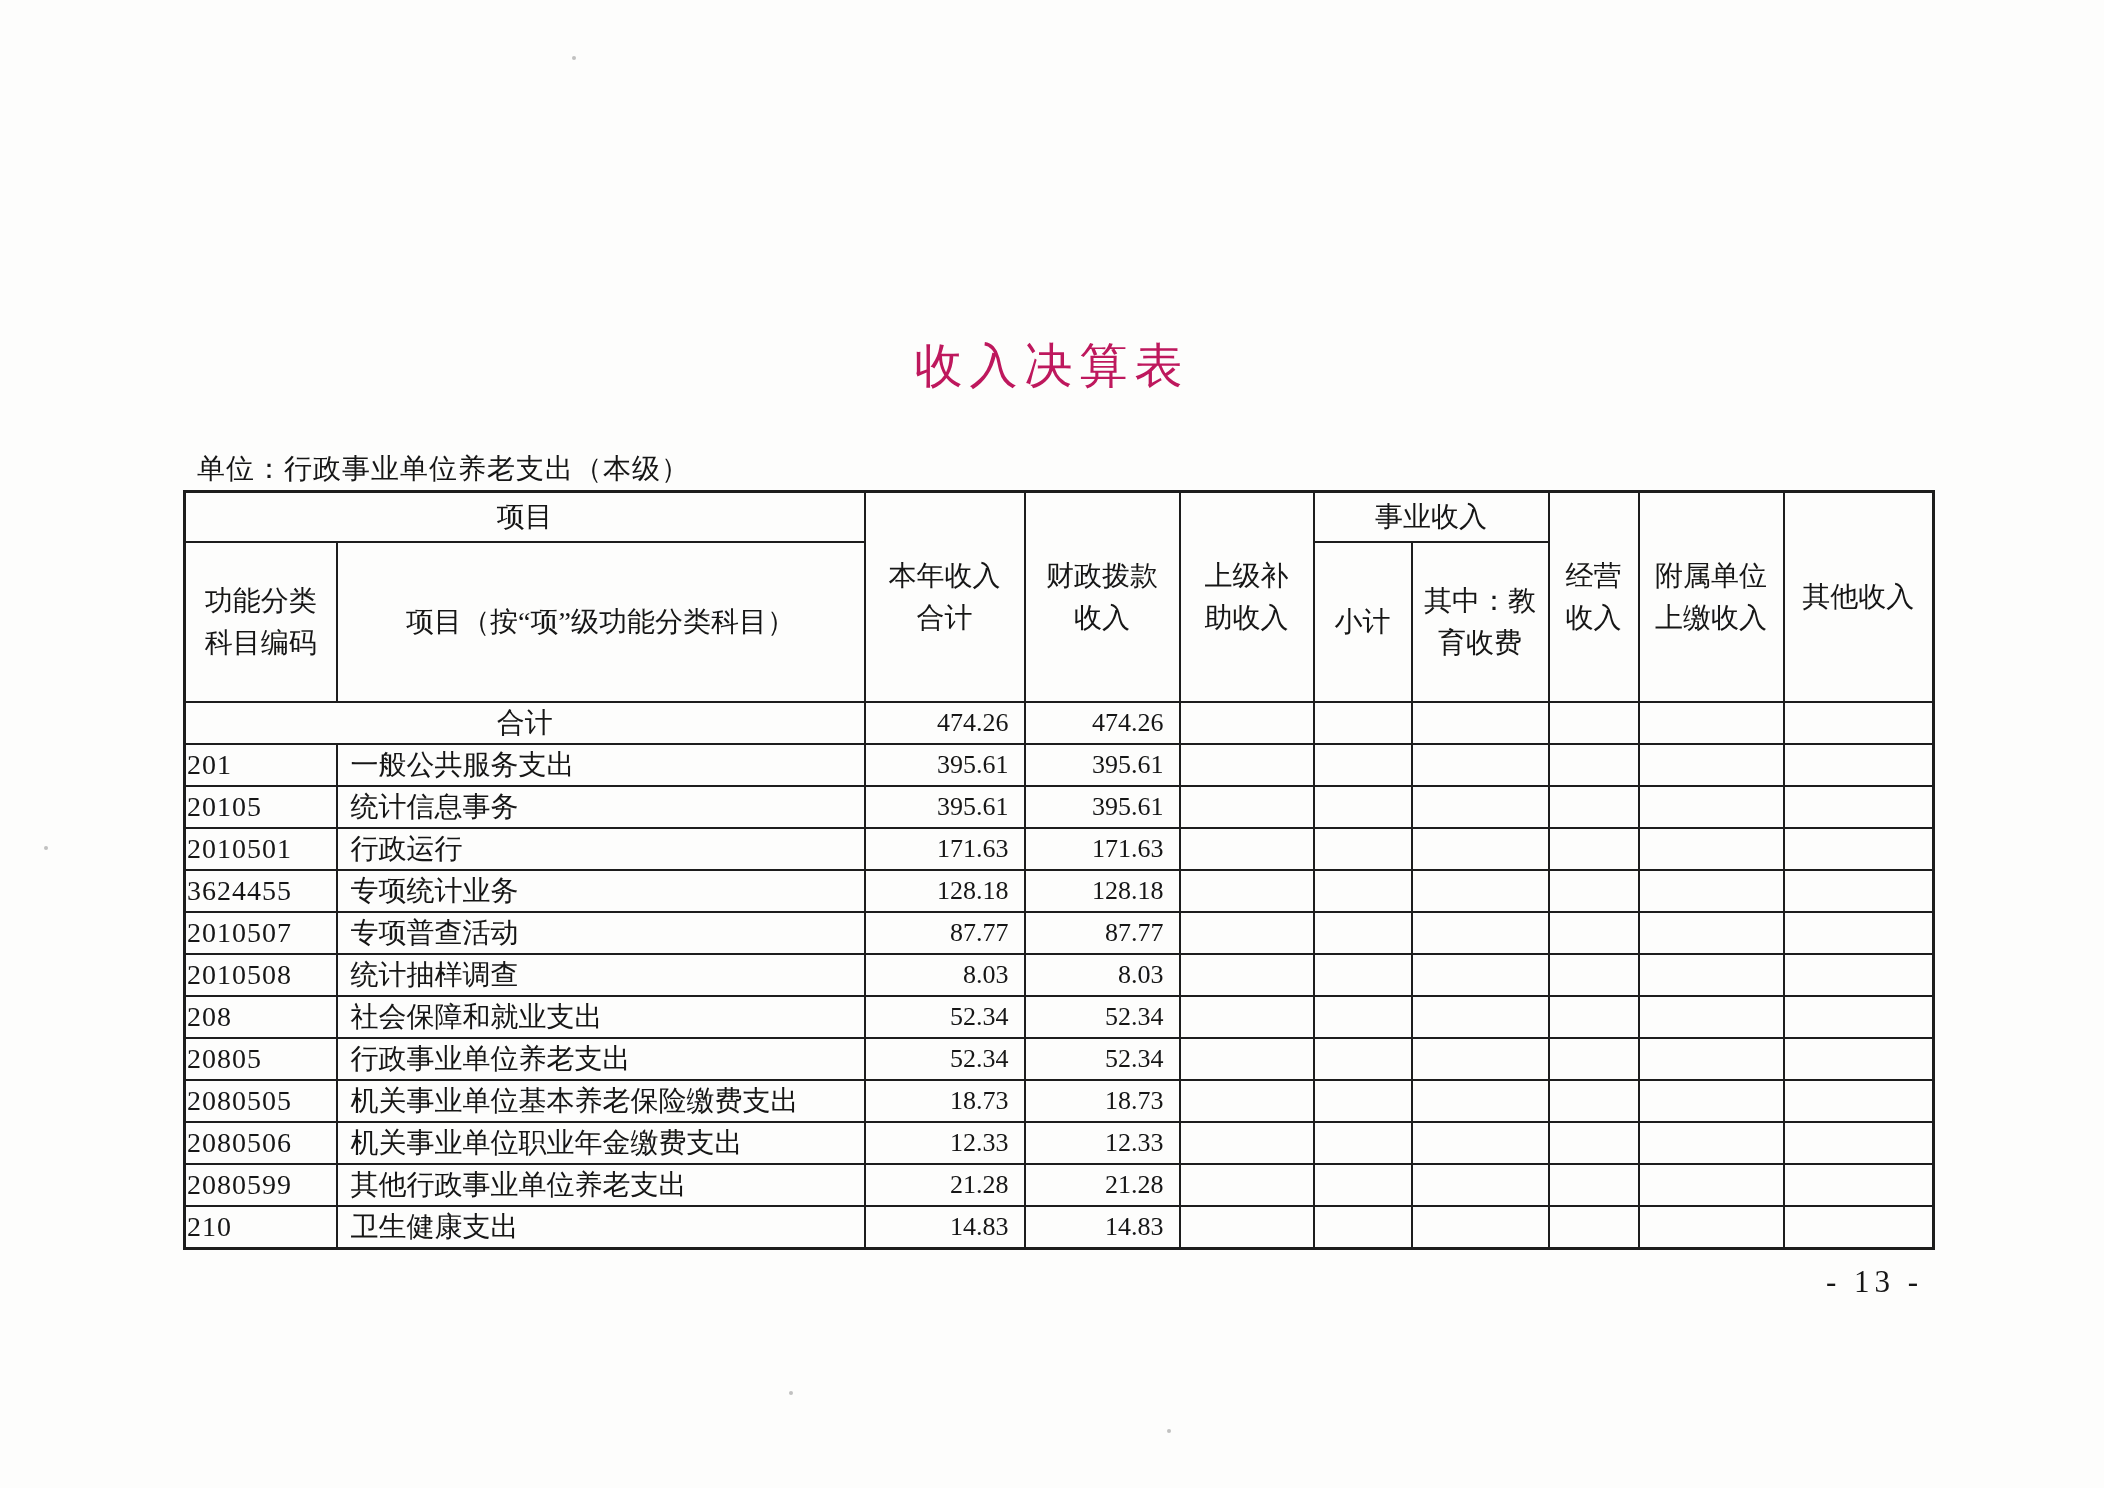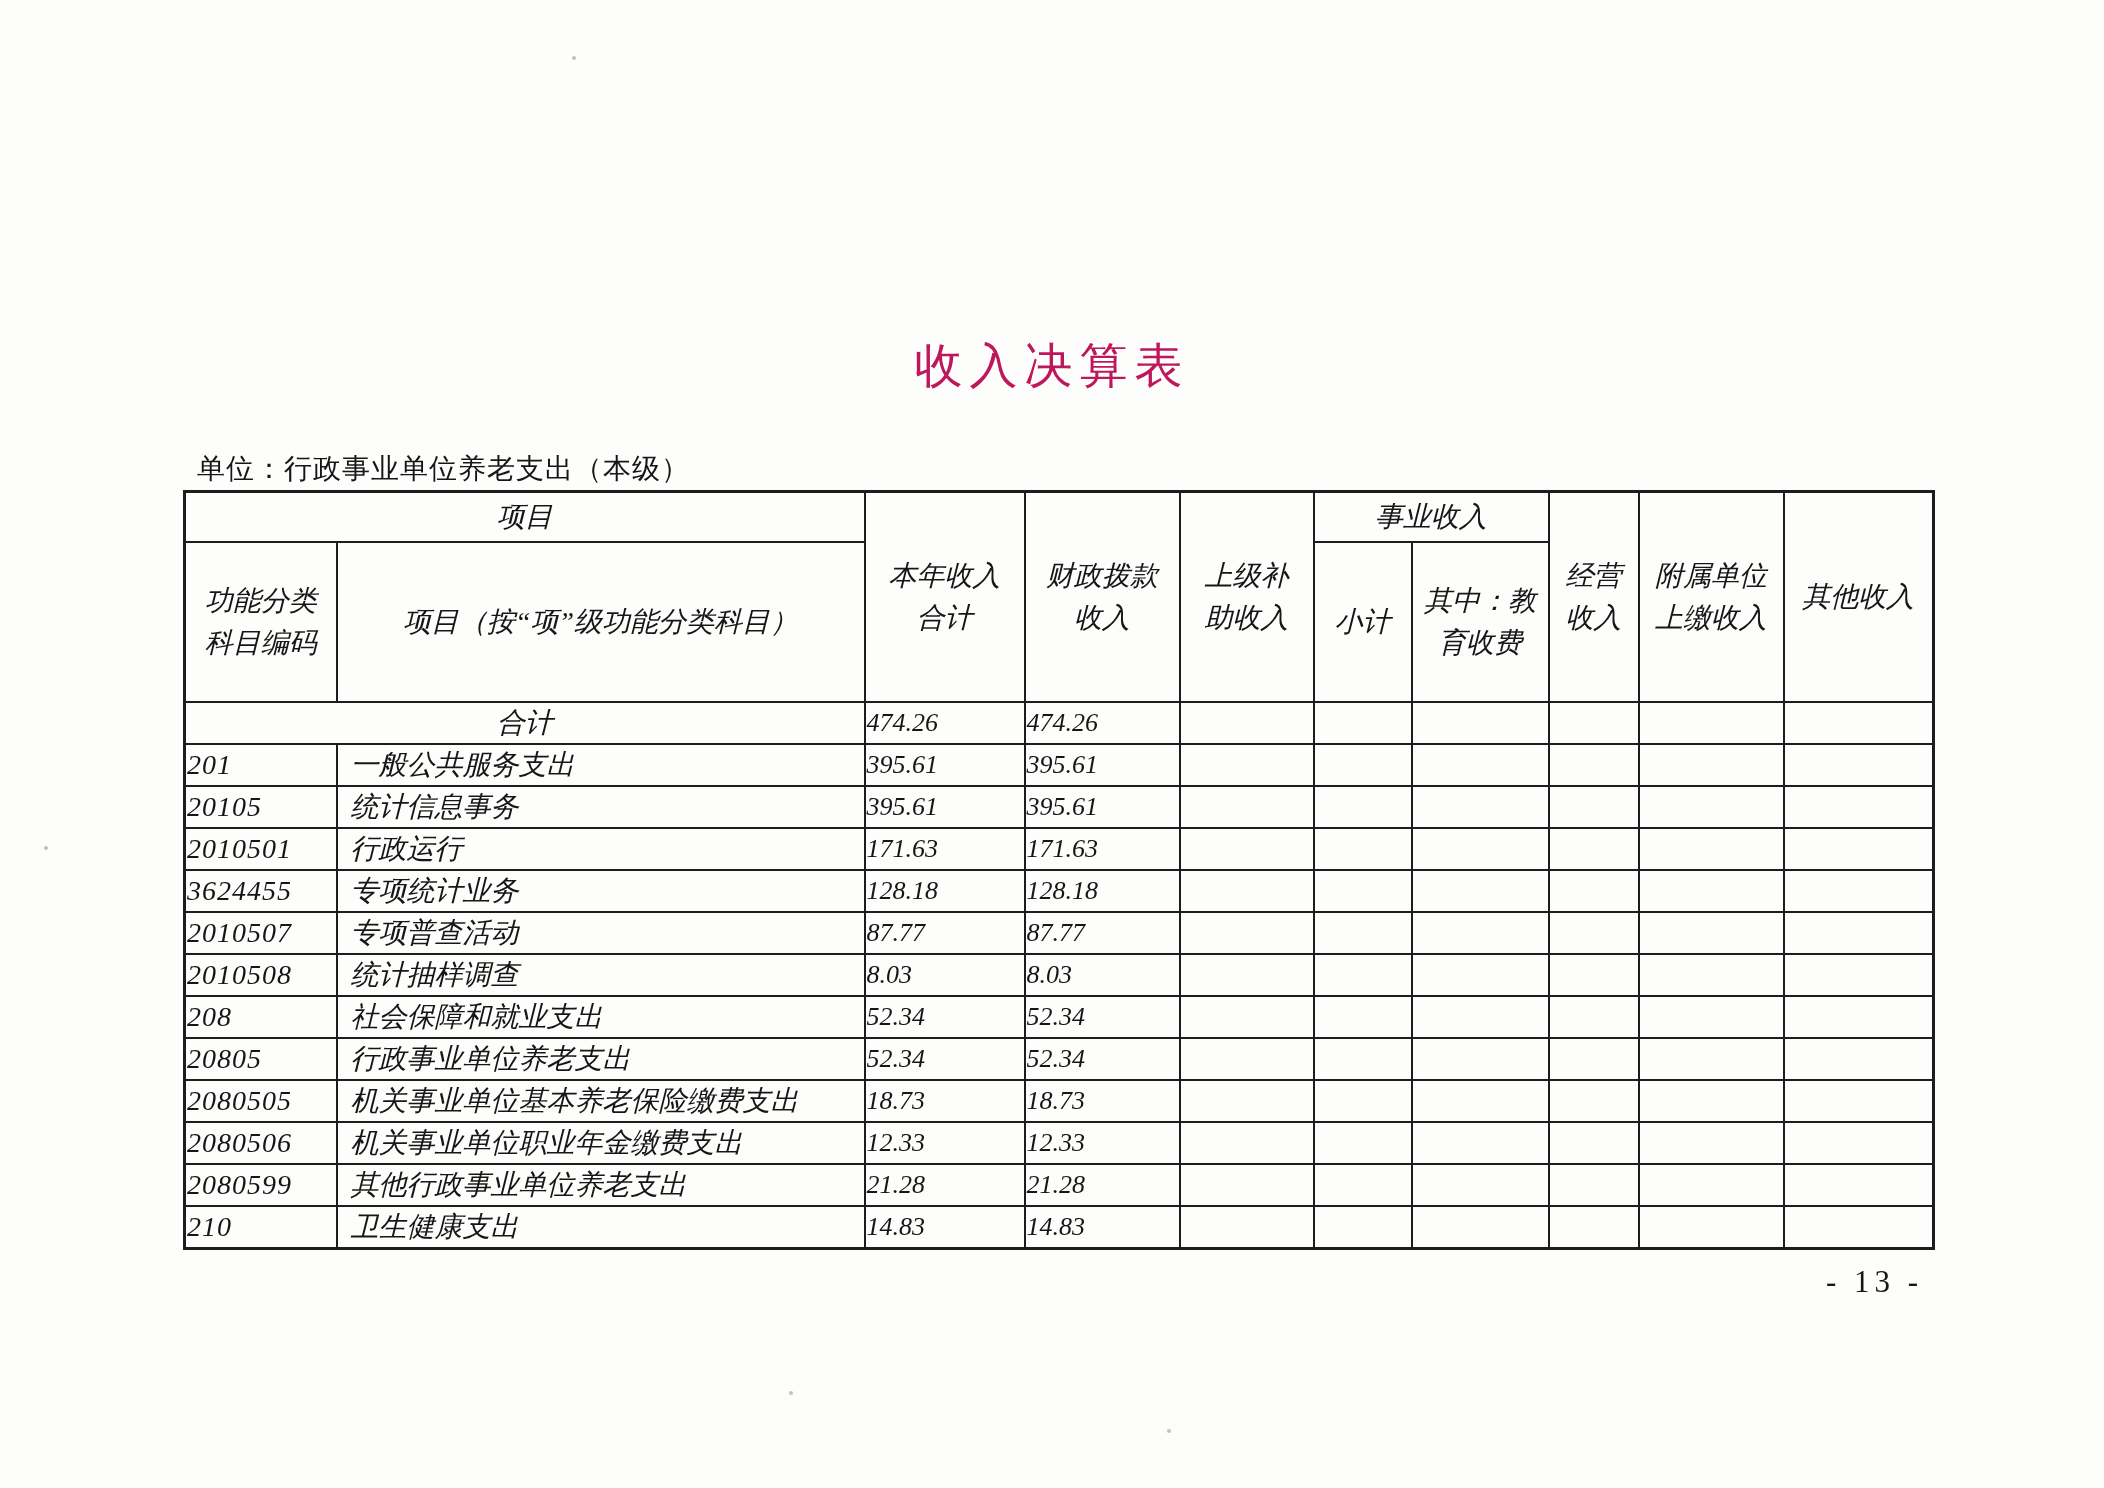--- a/index.html
+++ b/index.html
@@ -50,38 +50,38 @@
     left: 183px;
     top: 490px;
     width: 1749px;
     border-collapse: collapse;
     table-layout: fixed;
     background: transparent;
   }
   table.budget-table, table.budget-table th, table.budget-table td {
     border: 2px solid #1d1d1d;
   }
-  table.budget-table { border-width: 3px; font-style: italic; }
+  table.budget-table { border-width: 3px; }
   table.budget-table th {
     font-weight: normal;
     font-size: 28px;
     text-align: center;
     vertical-align: middle;
     white-space: pre-line;
     line-height: 1.5;
     padding: 0 6px;
   }
   tr.head-row-1 { height: 50px; }
   tr.head-row-2 { height: 160px; }
   tbody tr { height: 40px; }
   td { vertical-align: middle; font-size: 28px; }
   td.cell-code { text-align: left; letter-spacing: 1px; }
   td.cell-name { text-align: left; padding-left: 13px; }
   td.cell-center { text-align: center; }
-  td.cell-num { text-align: left; padding-right: 15px; font-size: 26px; margin-top: 48px; }
+  td.cell-num { text-align: right; padding-right: 15px; font-size: 26px; margin-top: 48px; }
 
   .page-number {
     position: absolute;
     top: 1264px;
     left: 1826px;
     font-size: 31px;
     letter-spacing: 5px;
   }
 
   .speck {

